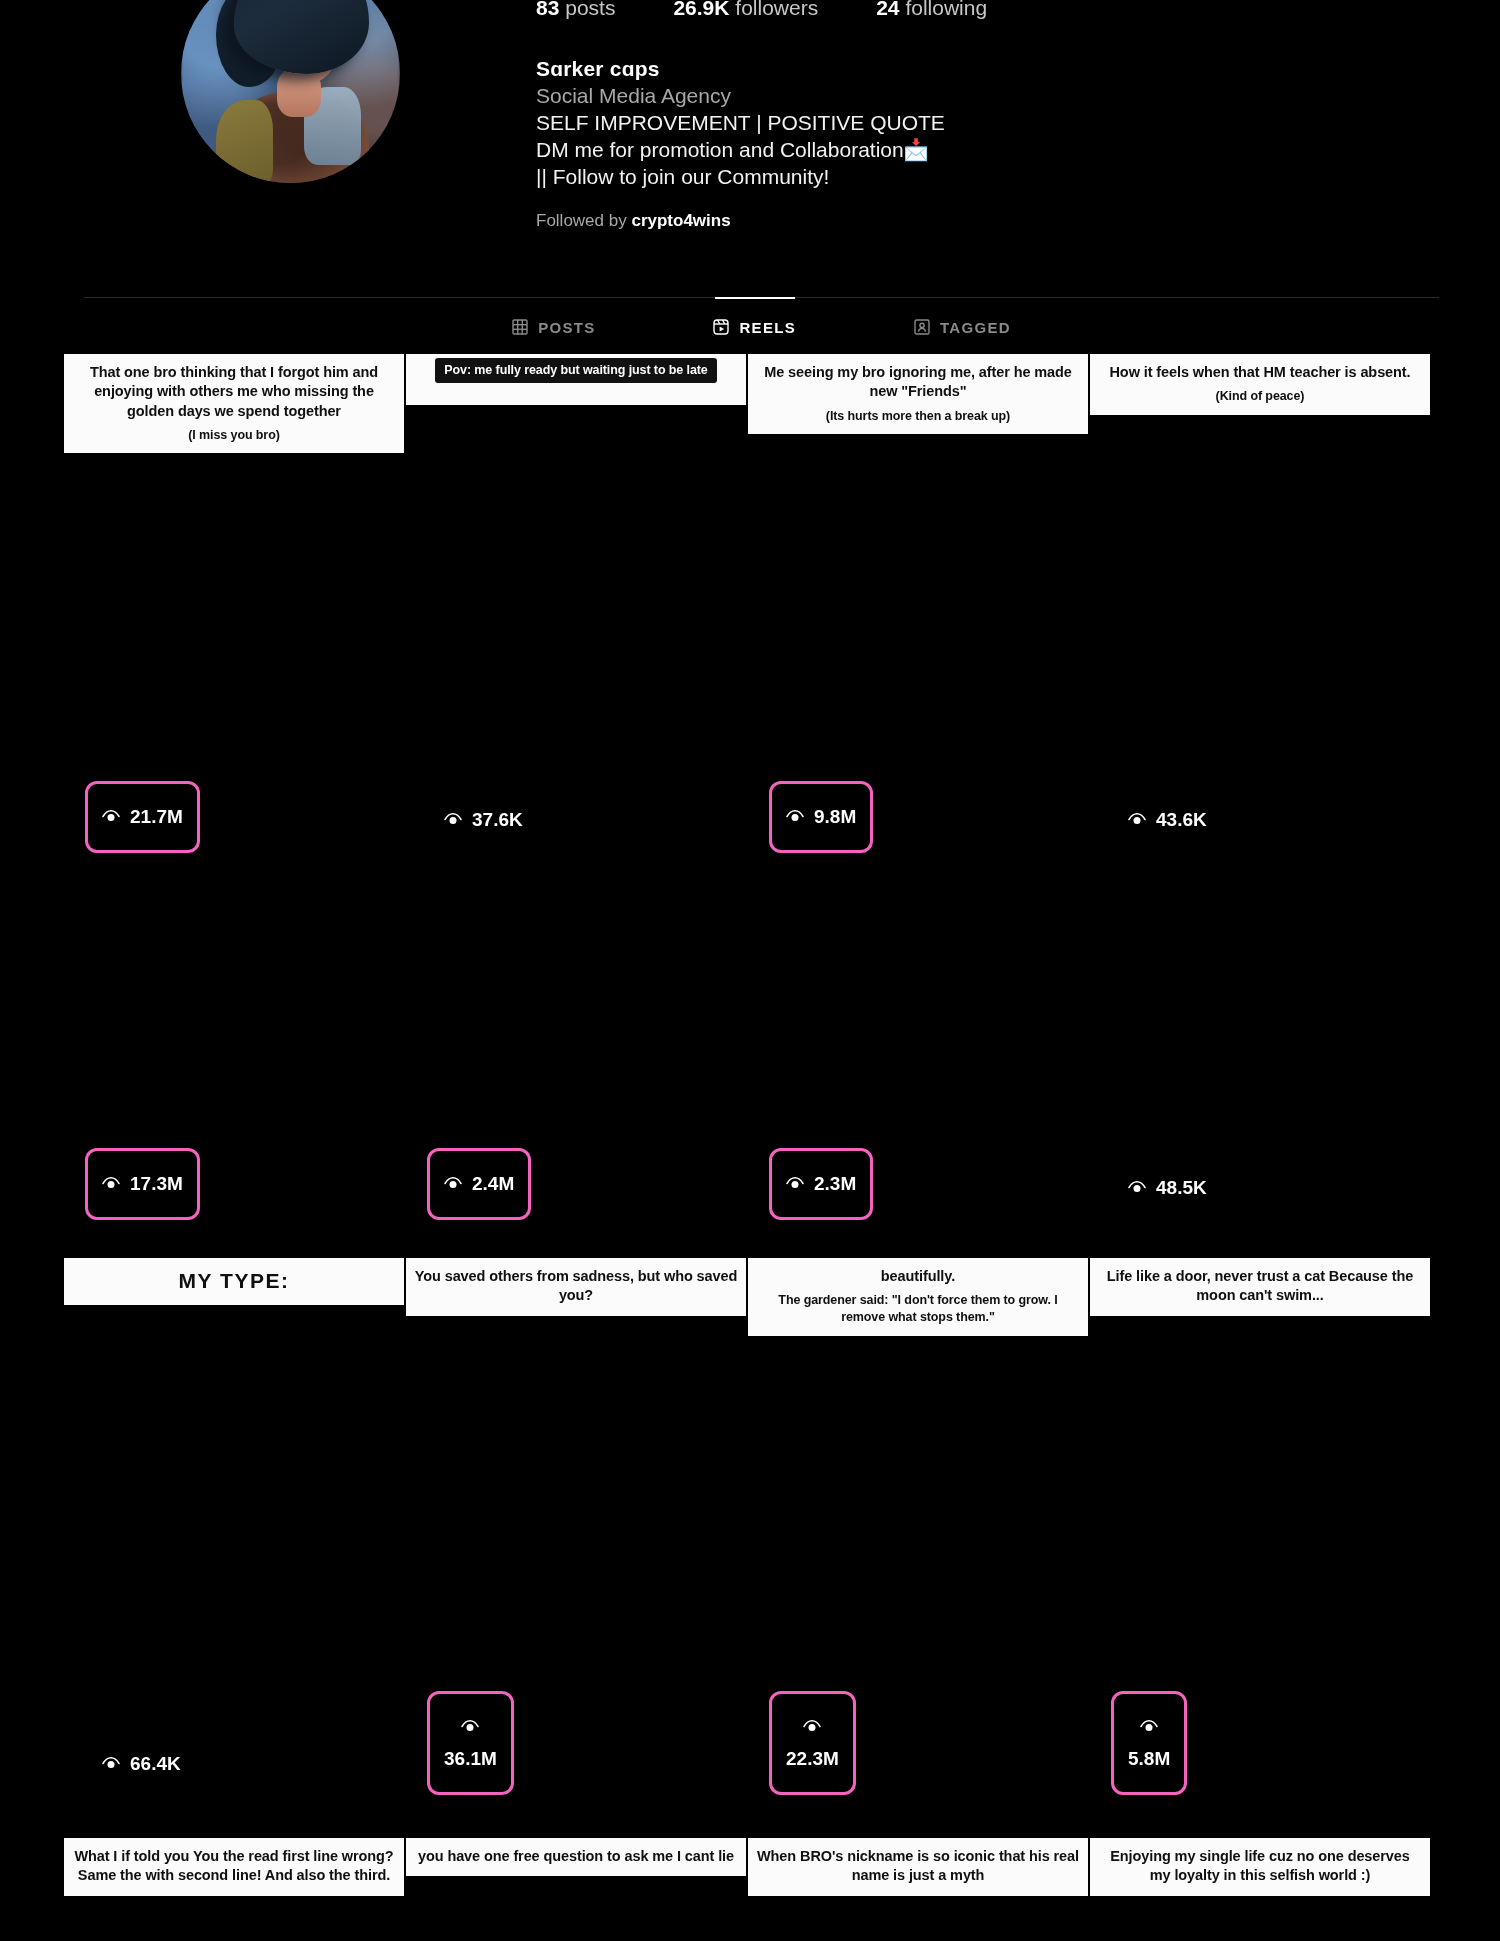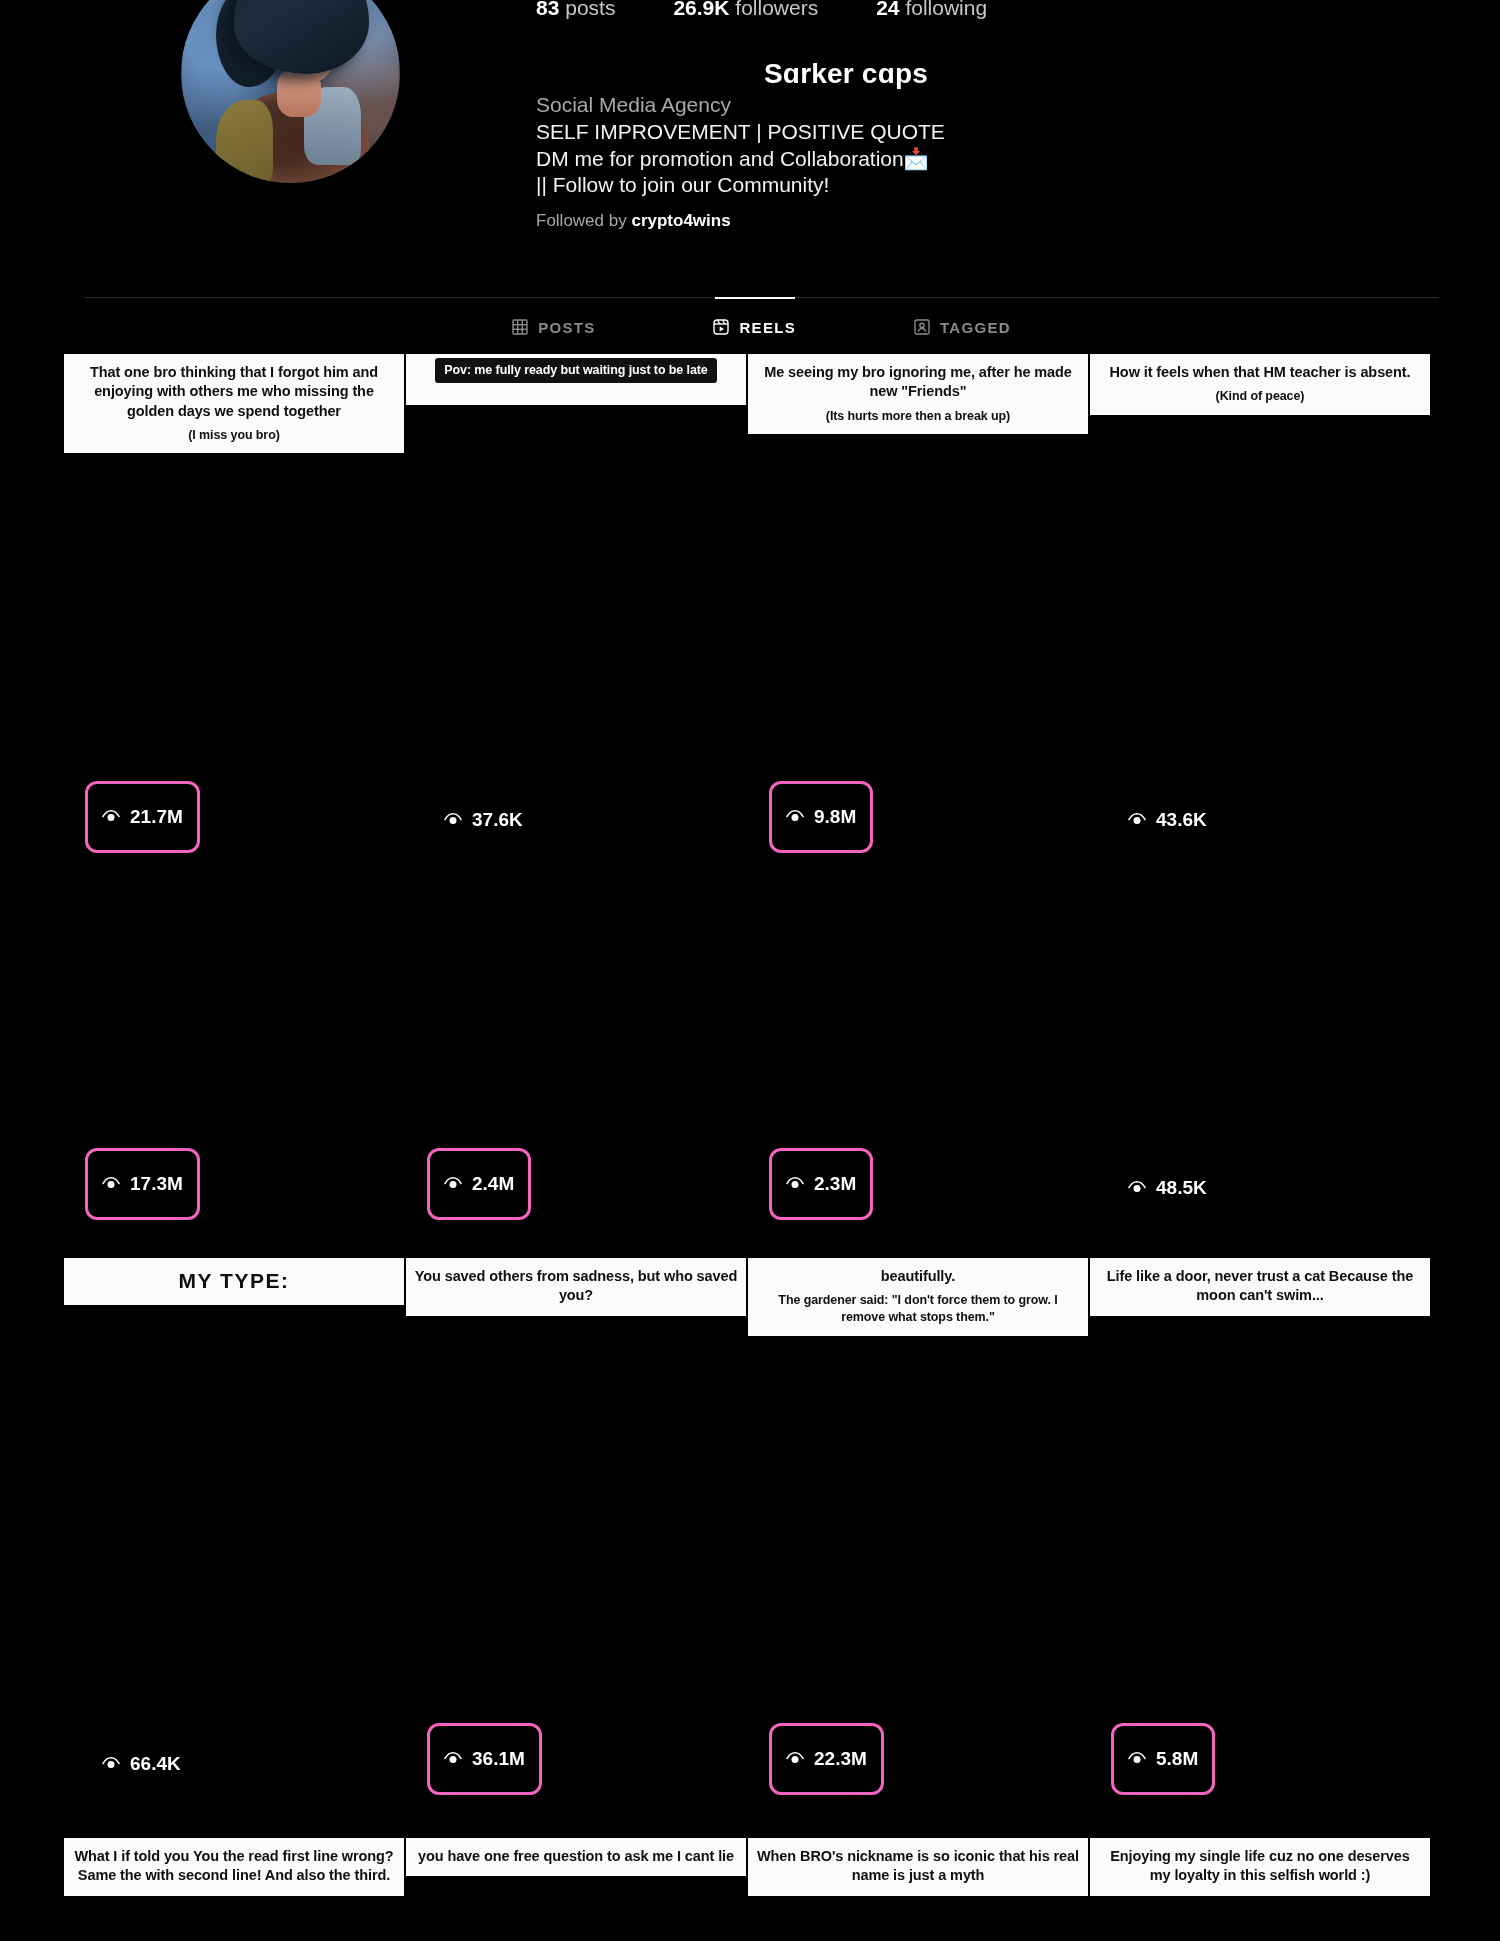--- a/index.html
+++ b/index.html
@@ -119,26 +119,25 @@
   #stats-row .stat { white-space: nowrap; }
   #stats-row .stat b { color: #ffffff; font-weight: 700; }
 
   #bio-block {
     position: absolute;
     left: 536px;
     top: 56px;
     width: 620px;
   }
   #display-name {
-    font-size: 28px;
+    font-size: 21px;
     font-weight: 700;
     color: #ffffff;
     letter-spacing: .2px;
     line-height: 1.28;
-    text-align: center;
   }
   #category {
     font-size: 21px;
     color: #a8a8a8;
     line-height: 1.28;
   }
   .bio-line {
     font-size: 21px;
     color: #f2f2f2;
     line-height: 1.28;
@@ -283,21 +282,21 @@
   .r1 .cap { top: 0px; }
   .r1 .views { left: 22px; bottom: 41px; }
   .r1 .views.hl { left: 22px; bottom: 28px; padding: 22px 14px 22px 14px; }
 
   .r2 .cap { top: 377px; }
   .r2 .views { left: 22px; bottom: 200px; }
   .r2 .views.hl { left: 22px; bottom: 188px; padding: 22px 14px 22px 14px; }
 
   .r3 .cap { top: 430px; }
   .r3 .views { left: 22px; bottom: 151px; }
-  .r3 .views.hl { left: 22px; bottom: 140px; padding: 22px 14px 22px 14px; }
+  .r3 .views.hl { left: 22px; bottom: 140px; padding: 22px 14px 22px 14px; flex-direction: column; }
 </style>
 </head>
 <body>
 
 <div id="profile-header">
 
   <div id="avatar-wrap">
     <div id="avatar">
       <div class="bg"></div>
       <div class="hair2"></div>

